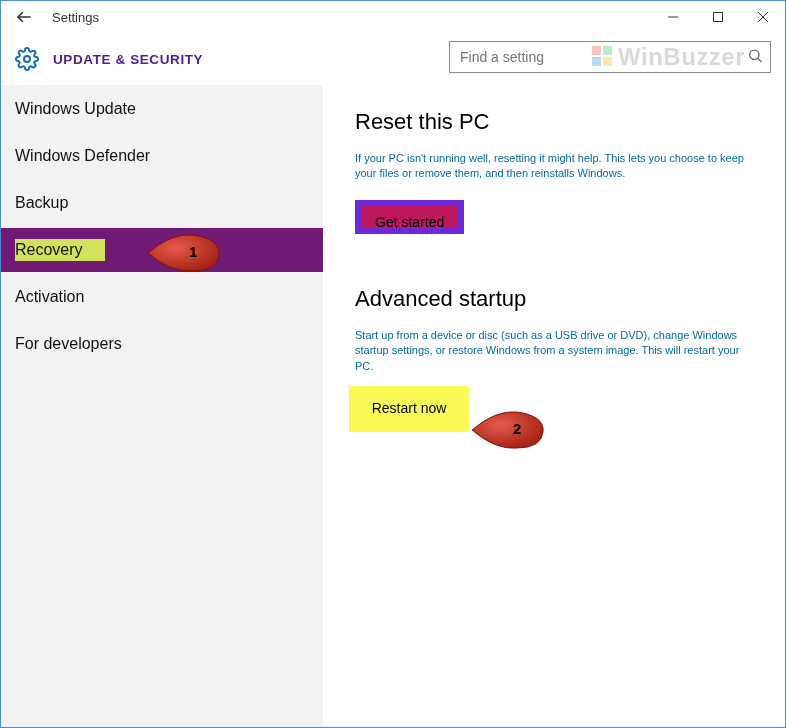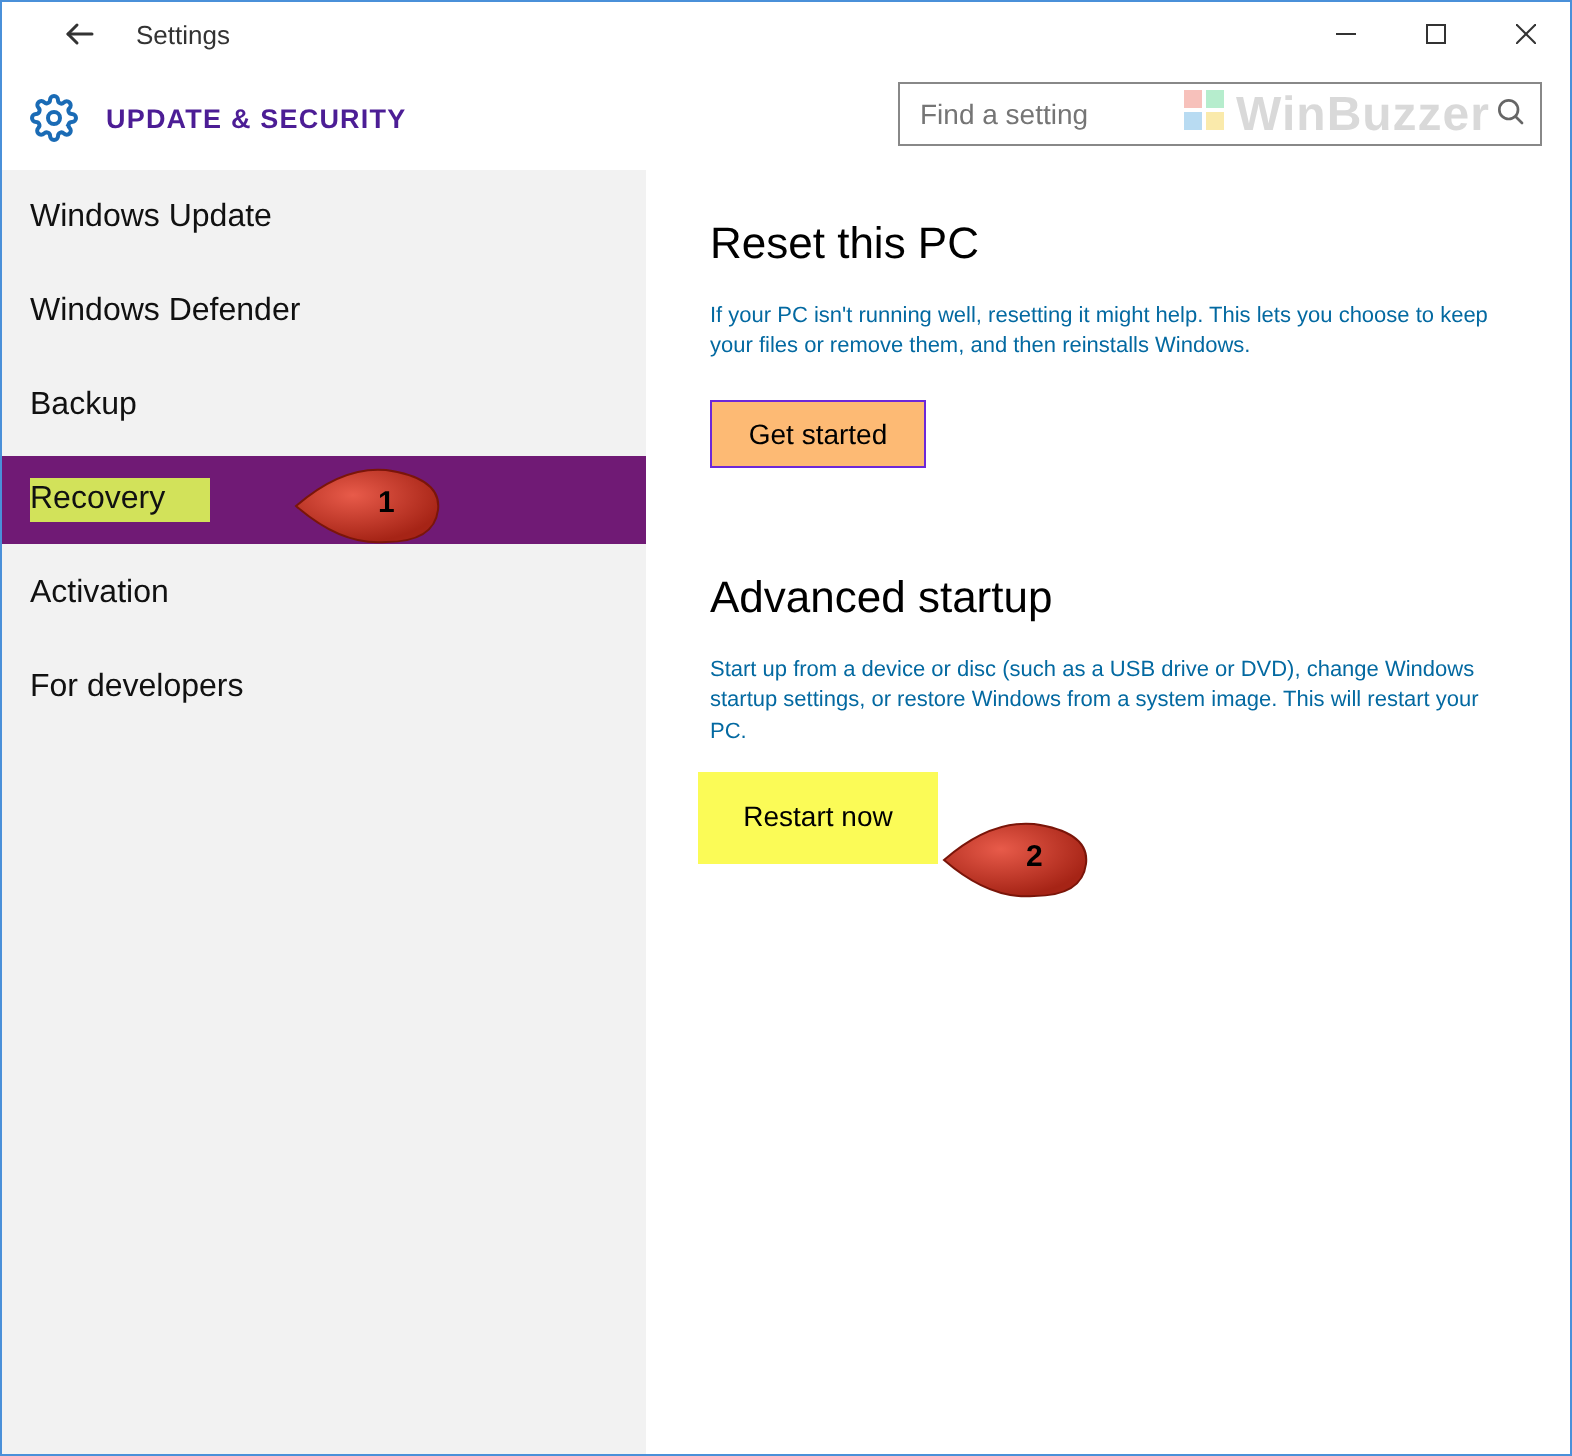--- a/index.html
+++ b/index.html
@@ -13,21 +13,20 @@
     overflow: hidden;
     position: relative;
     border: 1px solid #4a90d9;
   }
   
   .titlebar {
     height: 32px;
     display: flex;
     align-items: center;
     background: #fff;
-    padding-left: 16px;
   }
   .titlebar .back {
     width: 45px;
     height: 32px;
     display: flex;
     align-items: center;
     justify-content: center;
     cursor: pointer;
     font-size: 16px;
   }
@@ -141,22 +140,22 @@
     color: #0369a1;
     margin-bottom: 18px;
     max-width: 400px;
   }
   .btn {
     display: inline-block;
     min-width: 108px;
     height: 34px;
     line-height: 32px;
     padding: 0 14px;
-    background: #fdba74;
-    border: 1px solid #6d28d9;
+    background: #be185d;
+    border: 6px solid #6d28d9;
     font-size: 14px;
     color: #000;
     cursor: pointer;
     text-align: center;
   }
   .btn.hl {
     background: #fbfb57;
     border: none;
     box-shadow: 0 0 0 6px #fbfb57;
   }

